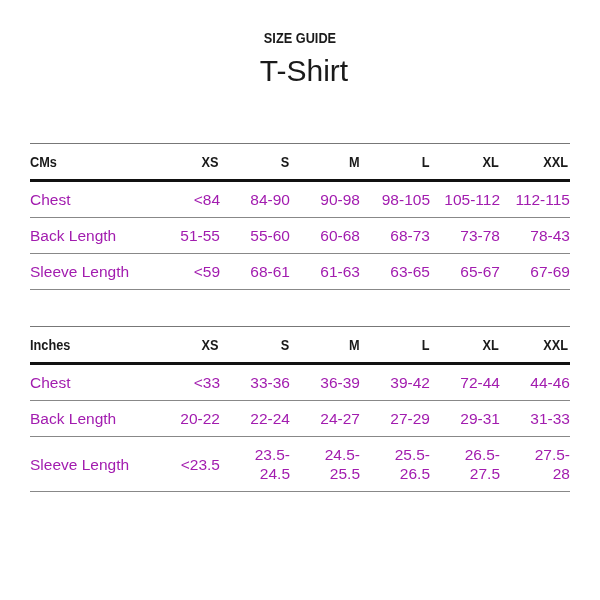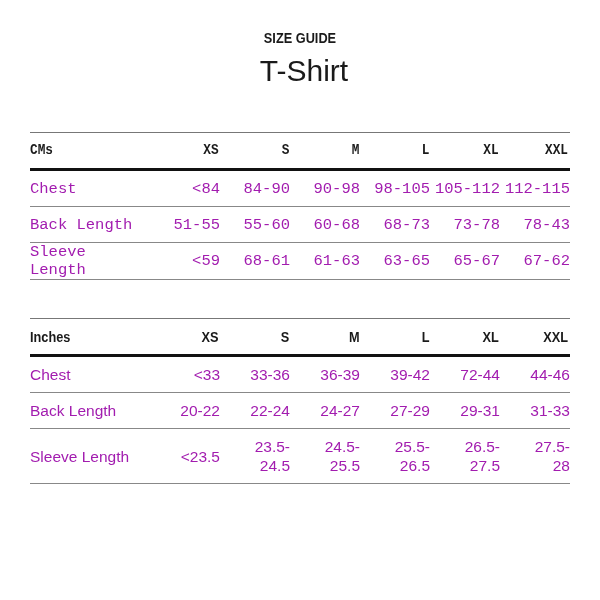--- a/index.html
+++ b/index.html
@@ -11,22 +11,22 @@
   table.sz col.cx { width:70px; }
   table.sz th, table.sz td { padding:0; text-align:right; font-size:15.5px; vertical-align:middle; }
   table.sz thead tr { border-top:1.5px solid #777; }
   table.sz thead th { height:35px; font-weight:bold; font-size:15px; border-bottom:3px solid #111; }
   table.sz thead th .cond { display:inline-block; transform:scaleX(0.85); }
   table.sz thead th.lbl { text-align:left; }
   table.sz thead th.lbl .cond { transform-origin:left center; }
   table.sz tbody td { height:35px; border-bottom:1.5px solid #888; color:#a21caf; }
   table.sz tbody td.lbl { text-align:left; }
   table.sz tbody tr.tall td { height:54px; line-height:19px; }
-  #t1 { top:132px;font-family:Liberation Mono, monospace; }
-  #t2 { top:318px; }
+  #t1 { top:143px; }
+  #t2 { top:326px; }
 </style>
 </head>
 <body>
 
 <div class="kicker">SIZE GUIDE</div>
 <div class="title">T-Shirt</div>
 
 <table class="sz" id="t1">
   <colgroup>
       <col class="c0">
@@ -67,21 +67,21 @@
       <td>73-78</td>
       <td>78-43</td>
     </tr>
     <tr>
       <td class="lbl">Sleeve Length</td>
       <td>&lt;59</td>
       <td>68-61</td>
       <td>61-63</td>
       <td>63-65</td>
       <td>65-67</td>
-      <td>67-62</td>
+      <td>67-69</td>
     </tr>
   </tbody>
 </table>
 
 <table class="sz" id="t2">
   <colgroup>
       <col class="c0">
       <col class="cx">
       <col class="cx">
       <col class="cx">

